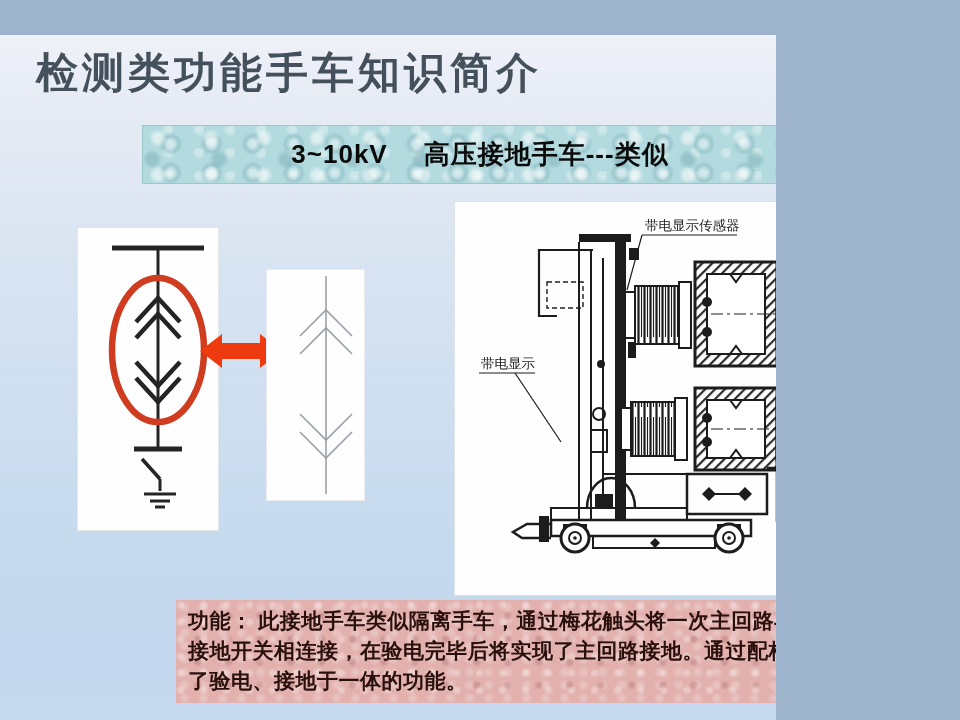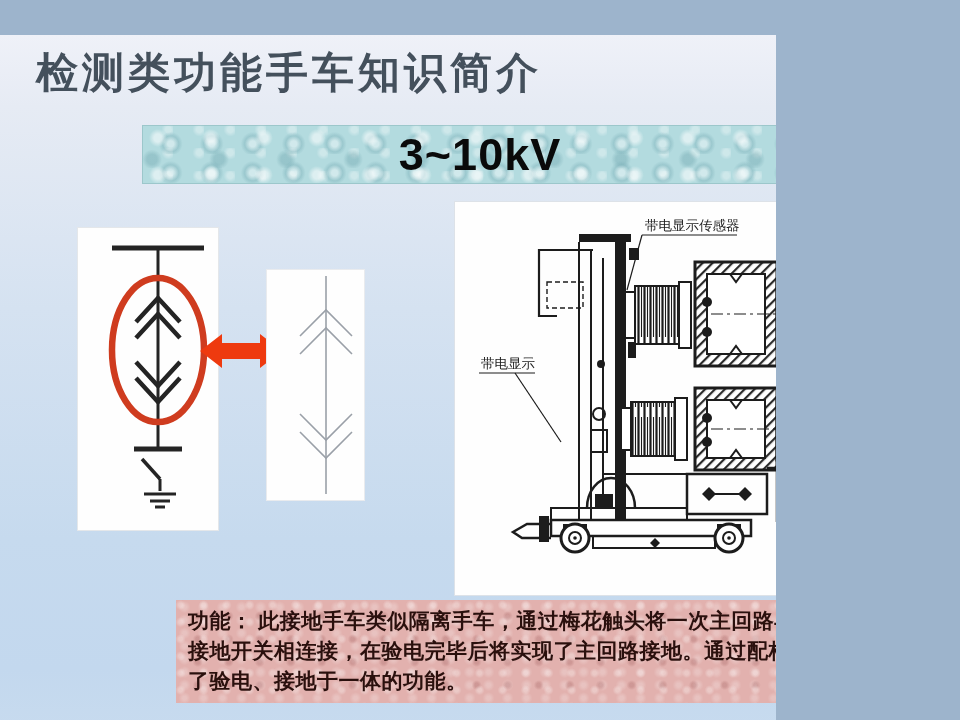--- a/index.html
+++ b/index.html
@@ -20,21 +20,21 @@
     background-color:#b3dbdf;
     background-image:
       radial-gradient(circle at 30% 35%, rgba(255,255,255,.55) 0 4px, rgba(255,255,255,0) 9px),
       radial-gradient(circle at 70% 65%, rgba(255,255,255,.40) 0 3px, rgba(110,165,175,.35) 8px, rgba(110,165,175,0) 12px),
       radial-gradient(circle at 15% 80%, rgba(85,145,155,.30) 0 5px, rgba(85,145,155,0) 10px),
       radial-gradient(circle at 85% 20%, rgba(255,255,255,.35) 0 3px, rgba(255,255,255,0) 7px);
     background-size:53px 37px,41px 29px,67px 43px,31px 23px;
     box-shadow:inset 0 0 0 1px rgba(140,185,190,.6);
   }
   .banner .voltage,.banner .banner-title{
-    font-weight:700;font-size:45px;color:#0a0a0a;white-space:nowrap;
+    font-weight:700;font-size:26px;color:#0a0a0a;white-space:nowrap;
     font-family:"Liberation Sans",sans-serif;letter-spacing:1px;
   }
   .panel{position:absolute;background:#fefefe;padding-left:20px;}
   .card1{left:78px;top:193px;width:120px;height:302px;box-shadow:0 0 0 1px #e4e7ea;}
   .card2{left:267px;top:235px;width:77px;height:230px;box-shadow:0 0 0 1px #e9ebee;}
   .arrow-wrap{position:absolute;left:198px;top:295px;width:86px;height:42px;}
   .drawing{left:455px;top:167px;width:383px;height:393px;box-shadow:0 0 0 1px #dde2e8;}
   .func-box{
     position:absolute;left:176px;top:565px;width:678px;height:103px;box-sizing:border-box;
     padding:6px 12px 16px 12px;
@@ -56,20 +56,21 @@
 </style>
 </head>
 <body>
 
 <div class="stage">
 
   <div class="slide-title">检测类功能手车知识简介</div>
 
   <div class="banner">
     <span class="voltage">3~10kV</span>
+    <span class="banner-title">高压接地手车---类似</span>
   </div>
 
   <div class="panel card1">
     <svg width="120" height="302" viewBox="0 0 120 302">
       <g stroke="#242424" fill="none" stroke-width="3">
         <line x1="14" y1="20" x2="106" y2="20" stroke-width="5"></line>
         <line x1="60" y1="20" x2="60" y2="172"></line>
         <path d="M38,94 L60,70 L82,94" stroke-width="4.5"></path>
         <path d="M38,110 L60,86 L82,110" stroke-width="4.5"></path>
         <path d="M38,134 L60,158 L82,134" stroke-width="4.5"></path>

